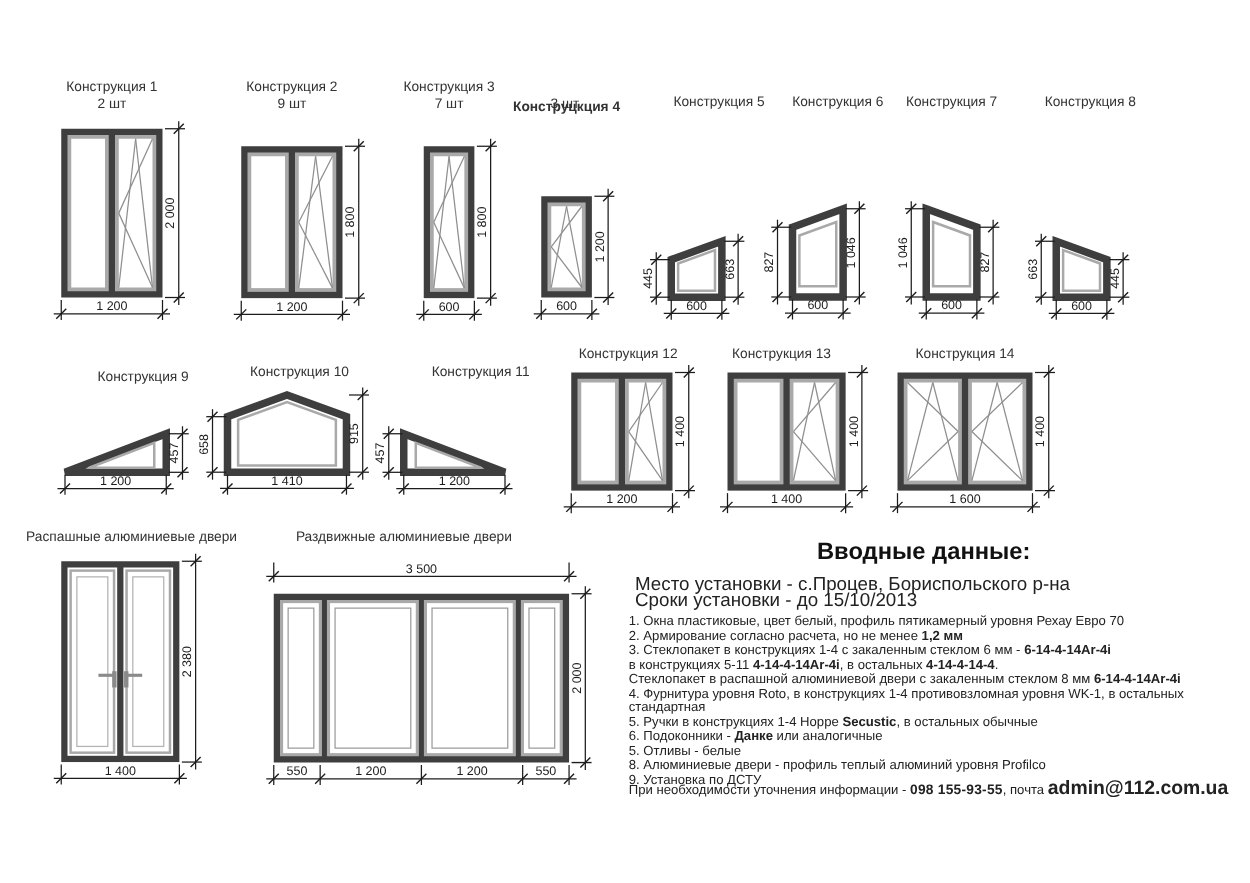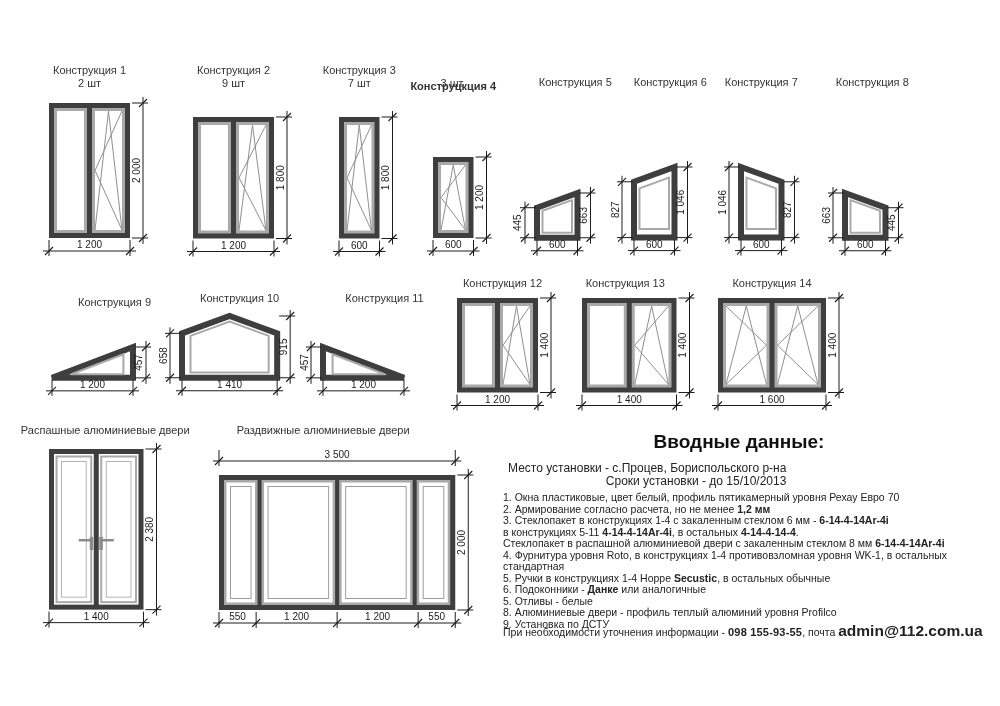--- a/index.html
+++ b/index.html
@@ -6,21 +6,21 @@
   #canvas{position:relative;width:1000px;height:706px;background:#fff;
           font-family:"Liberation Sans",sans-serif;color:#222;overflow:hidden;}
   .ctitle{position:absolute;width:160px;text-align:center;font-size:11px;line-height:13px;
           color:#333;white-space:nowrap;}
   .dtitle{position:absolute;width:200px;text-align:center;font-size:11px;color:#333;white-space:nowrap;}
   .cwrap{position:absolute;}
   .cwrap svg{position:absolute;left:0;top:0;overflow:visible;}
   #intro{position:absolute;left:500px;top:0;width:480px;}
   #intro-heading{position:absolute;left:0;top:431px;width:478px;text-align:center;
                  font-size:19px;font-weight:bold;color:#111;}
-  #intro-meta{position:absolute;left:8px;top:462px;font-size:12px;line-height:12.5px;color:#222;text-align:right;}
+  #intro-meta{position:absolute;left:8px;top:462px;font-size:15px;line-height:12.5px;color:#222;}
   #intro-items{position:absolute;left:3px;top:492px;width:476px;font-size:10.5px;line-height:11.5px;color:#222;}
   .b{font-weight:bold;}
   #contact{position:absolute;left:3px;top:622px;font-size:10.5px;color:#222;white-space:nowrap;}
   #contact .lg{font-size:11px;font-weight:bold;letter-spacing:0.2px;}
   #contact .lg2{font-size:15.5px;font-weight:bold;}
   text{font-family:"Liberation Sans",sans-serif;}
 </style>
 </head>
 <body>
 

